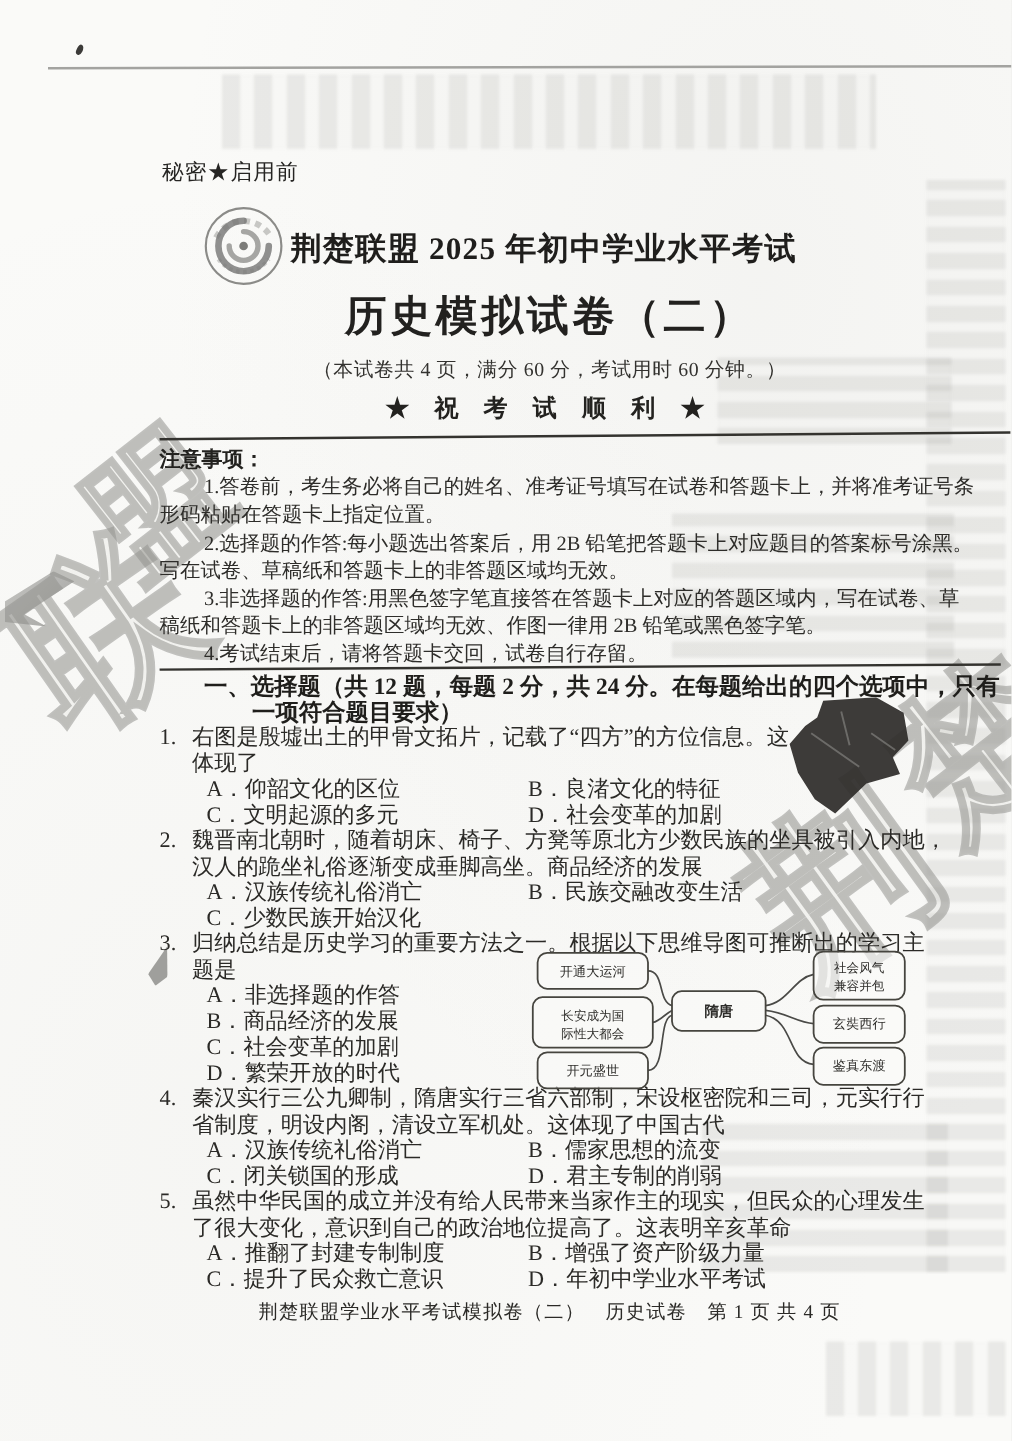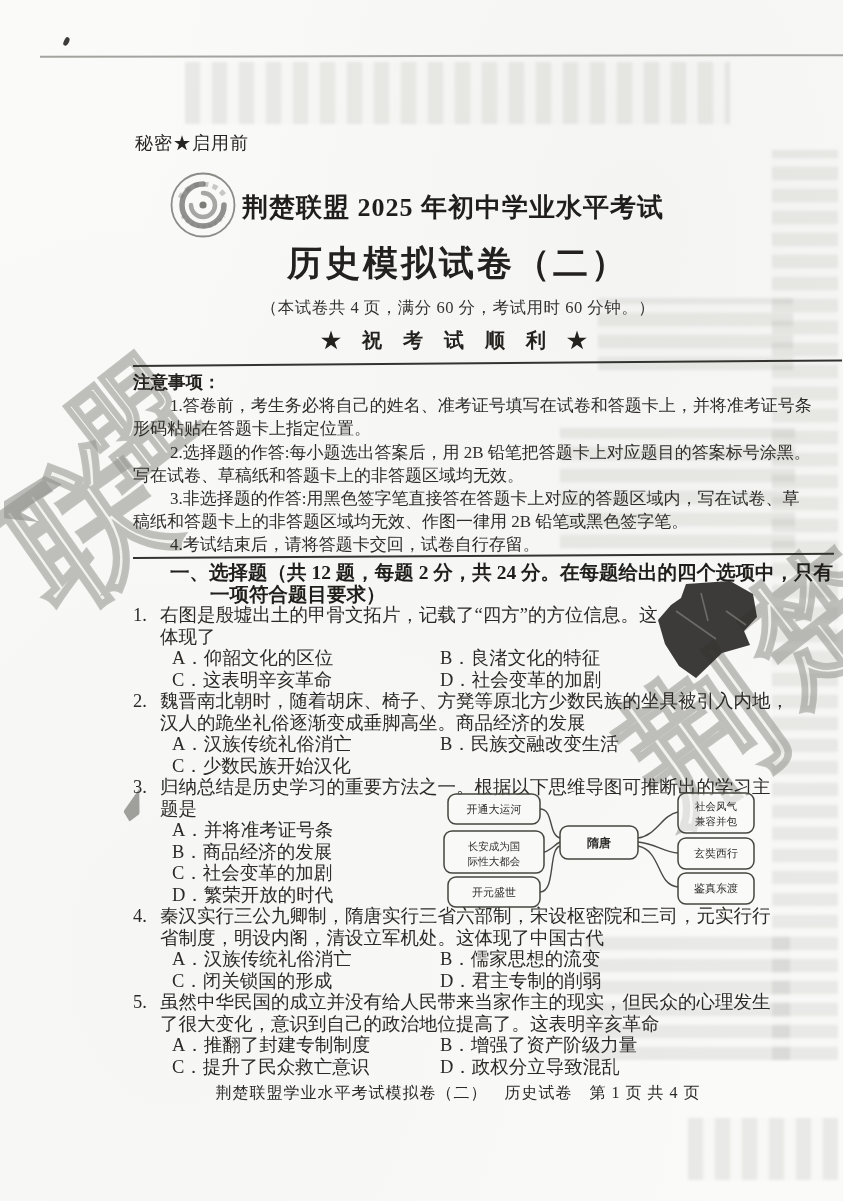--- a/index.html
+++ b/index.html
@@ -132,21 +132,21 @@
 
     <div class="q">
       <div class="qline">
         <span class="qnum">1.</span>
         <span>右图是殷墟出土的甲骨文拓片，记载了“四方”的方位信息。这</span>
       </div>
       <div class="qcont">体现了</div>
       <div class="opts2">
         <span class="opt">A．仰韶文化的区位</span>
         <span class="opt">B．良渚文化的特征</span>
-        <span class="opt">C．这表明辛亥革命</span>
+        <span class="opt">C．文明起源的多元</span>
         <span class="opt">D．社会变革的加剧</span>
       </div>
     </div>
 
     <div class="q">
       <div class="qline">
         <span class="qnum">2.</span>
         <span>魏晋南北朝时，随着胡床、椅子、方凳等原北方少数民族的坐具被引入内地，</span>
       </div>
       <div class="qcont">汉人的跪坐礼俗逐渐变成垂脚高坐。商品经济的发展</div>
@@ -157,21 +157,21 @@
       </div>
     </div>
 
     <div class="q">
       <div class="qline">
         <span class="qnum">3.</span>
         <span>归纳总结是历史学习的重要方法之一。根据以下思维导图可推断出的学习主</span>
       </div>
       <div class="qcont">题是</div>
       <div class="opts1">
-        <div class="opt">A．并将准考证号条</div>
+        <div class="opt">A．非选择题的作答</div>
         <div class="opt">B．商品经济的发展</div>
         <div class="opt">C．社会变革的加剧</div>
         <div class="opt">D．繁荣开放的时代</div>
       </div>
     </div>
 
     <div class="q">
       <div class="qline">
         <span class="qnum">4.</span>
         <span>秦汉实行三公九卿制，隋唐实行三省六部制，宋设枢密院和三司，元实行行</span>
@@ -188,21 +188,21 @@
     <div class="q">
       <div class="qline">
         <span class="qnum">5.</span>
         <span>虽然中华民国的成立并没有给人民带来当家作主的现实，但民众的心理发生</span>
       </div>
       <div class="qcont">了很大变化，意识到自己的政治地位提高了。这表明辛亥革命</div>
       <div class="opts2">
         <span class="opt">A．推翻了封建专制制度</span>
         <span class="opt">B．增强了资产阶级力量</span>
         <span class="opt">C．提升了民众救亡意识</span>
-        <span class="opt">D．政权分立导致混乱</span>
+        <span class="opt">D．年初中学业水平考试</span>
       </div>
     </div>
   </div>
 
   <svg class="oracle" width="112" height="102" viewBox="0 0 112 102">
     <path d="M30,3 L74,0 L97,13 L101,36 L88,50 L94,64 L66,72 L40,97 L23,85 L9,63 L2,39 L15,24 L25,17 Z" fill="#2e2c2a" opacity="0.93"></path>
     <path d="M20,30 L60,58 M45,12 L52,40 M70,30 L90,44" stroke="rgba(250,250,246,0.25)" stroke-width="1.6" fill="none"></path>
   </svg>
 
   <svg class="mindmap" width="348" height="118" viewBox="0 0 348 118">

